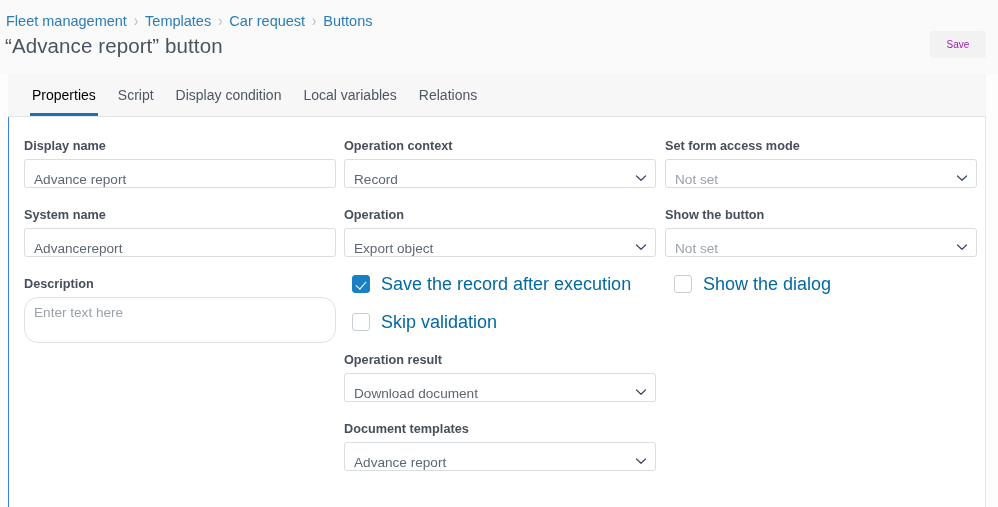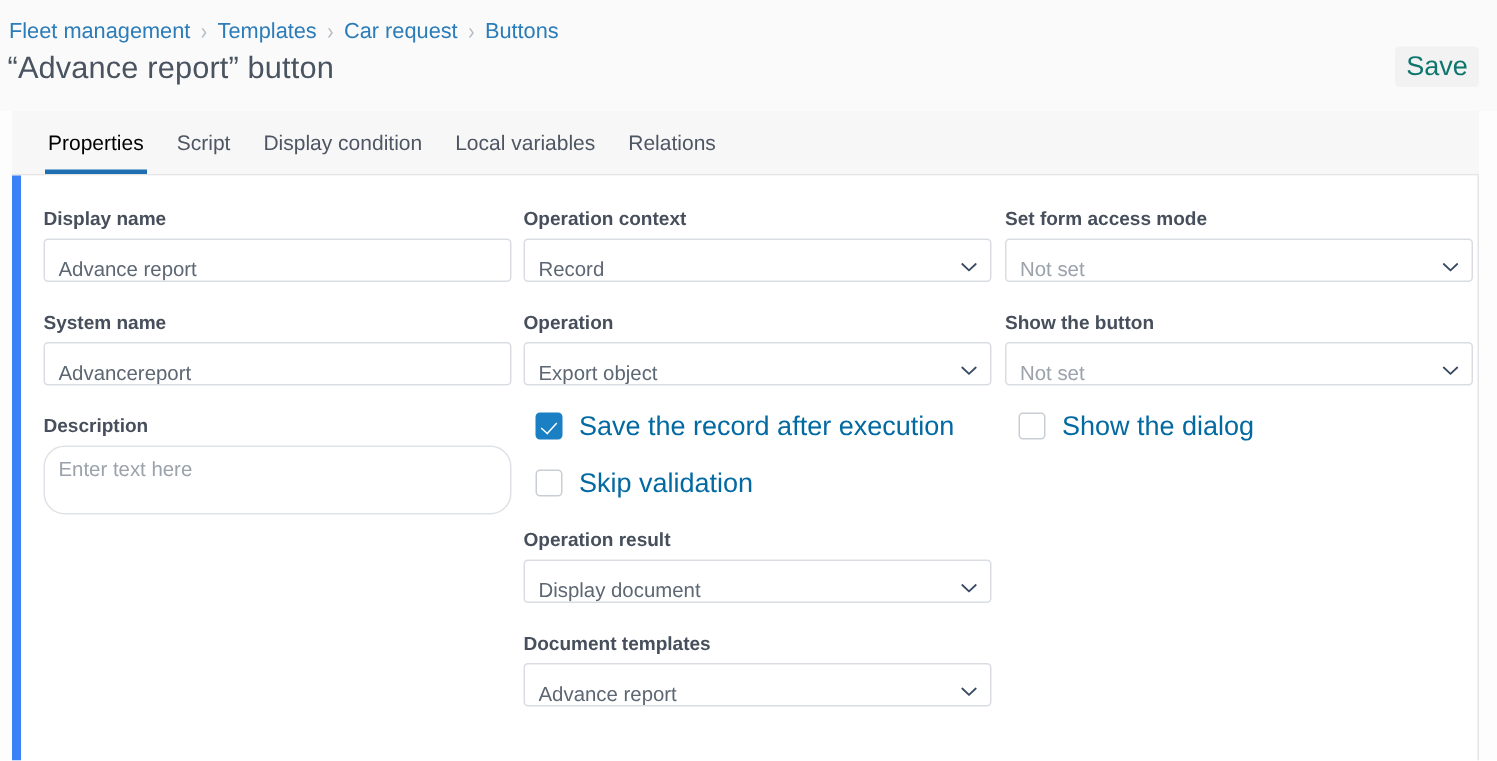--- a/index.html
+++ b/index.html
@@ -73,23 +73,23 @@
 
   .save-button {
     position: absolute;
     right: 12px;
     top: 31px;
     width: 56px;
     height: 27px;
     background: #f2f2f2;
     border: none;
     border-radius: 3px;
-    color: #0f766e;
+    color: #a21caf;
     font-family: "Liberation Sans", sans-serif;
-    font-size: 18px;
+    font-size: 10px;
     cursor: pointer;
     display: flex;
     align-items: center;
     justify-content: center;
   }
 
   
   .tabbar {
     position: absolute;
     left: 8px;
@@ -128,21 +128,21 @@
   }
 
   
   .body {
     position: absolute;
     left: 8px;
     top: 117px;
     width: 978px;
     height: 390px;
     background: #ffffff;
-    border-left: 6px solid #3b82f6;
+    border-left: 1px solid #3b82f6;
     border-right: 1px solid #e4e4e4;
     box-sizing: border-box;
     overflow: hidden;
   }
 
   .col {
     position: absolute;
     top: 0;
   }
   .col-1 { left: 15px;  width: 312px; }
@@ -323,21 +323,21 @@
       </div>
 
       <div class="checkrow" style="top:195px;left:8px;">
         <div class="cbox"></div>
         <div class="clabel">Skip validation</div>
       </div>
 
       <div class="field" style="top:235px;left:0;">
         <div class="flabel">Operation result</div>
         <div class="ctrl select">
-          <span class="val">Display document</span>
+          <span class="val">Download document</span>
           <svg class="chev" viewBox="0 0 18 18">
             <path d="M4.5 7 L9 11.3 L13.5 7" fill="none" stroke="#3a4a63" stroke-width="1.2" stroke-linecap="round" stroke-linejoin="round"></path>
           </svg>
         </div>
       </div>
 
       <div class="field" style="top:304px;left:0;">
         <div class="flabel">Document templates</div>
         <div class="ctrl select">
           <span class="val">Advance report</span>

